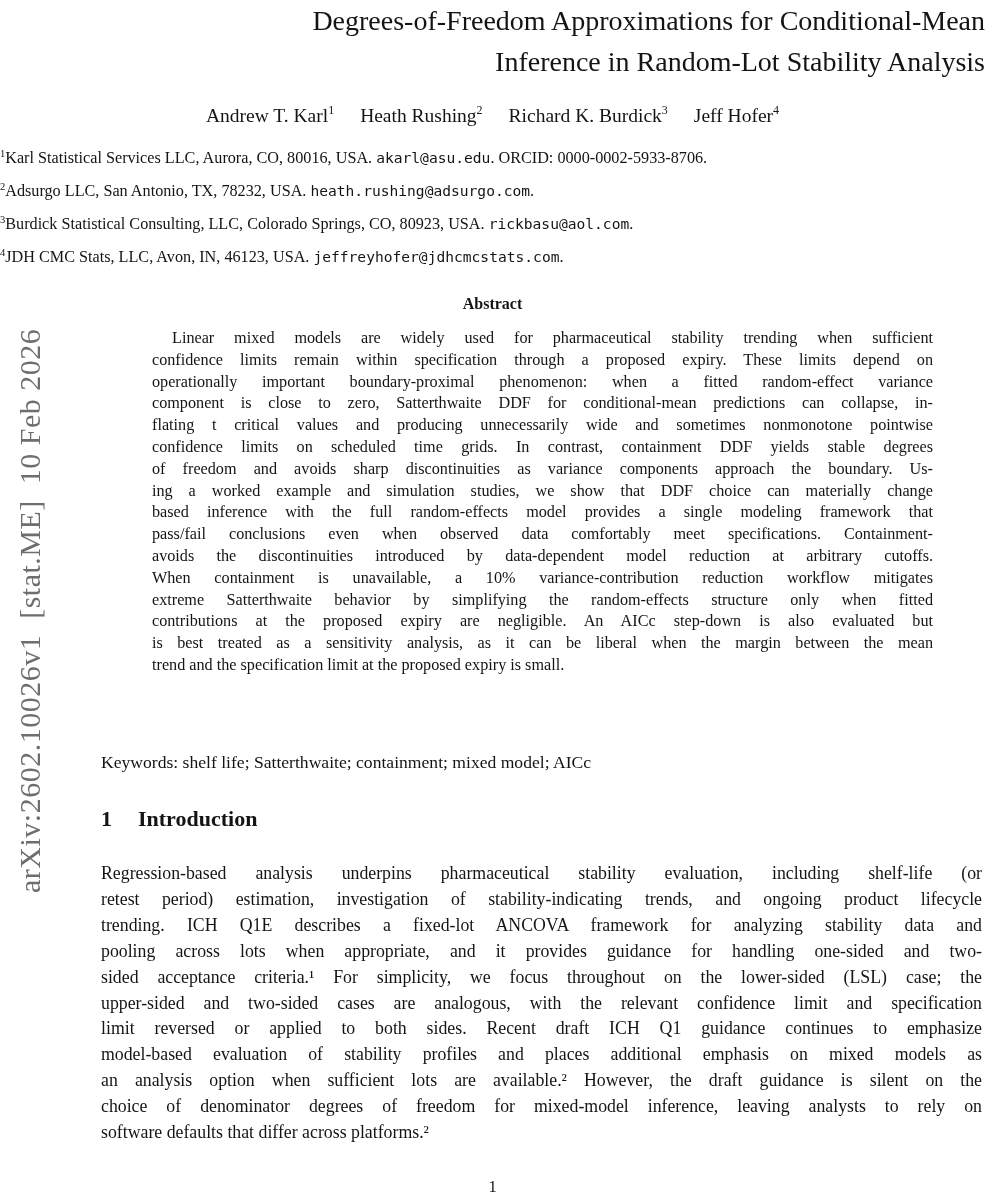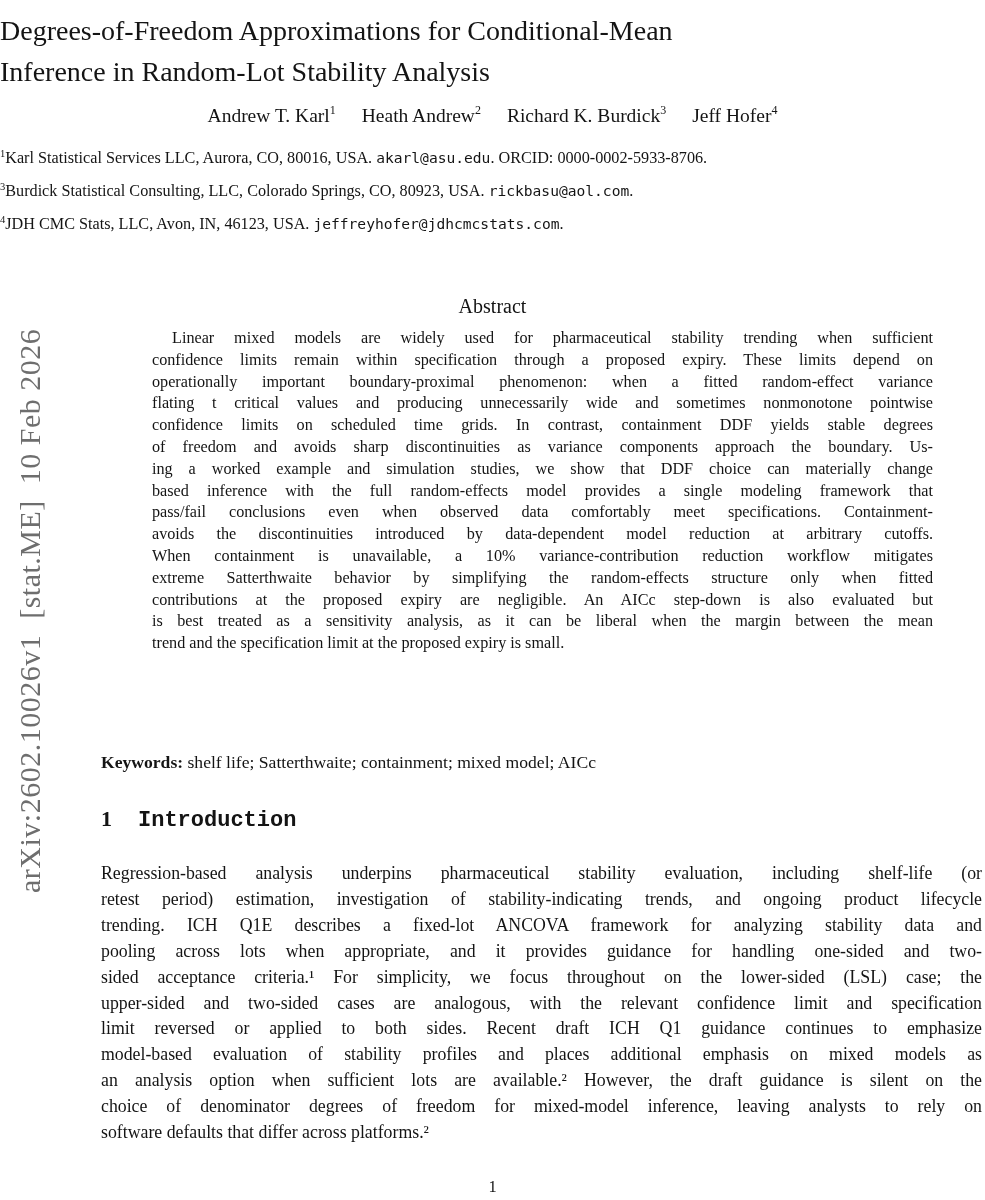--- a/index.html
+++ b/index.html
@@ -21,22 +21,22 @@
     transform-origin: 0 0;
     transform: rotate(-90deg);
     font-size: 30px;
     letter-spacing: 0.5px;
     color: #6e6e6e;
     white-space: pre;
   }
 
   .title-block {
     position: absolute;
-    top: 10px; left: 0; right: 0;
-    text-align: left;
+    top: 0; left: 0; right: 0;
+    text-align: right;
     font-size: 28px;
     line-height: 41px;
   }
 
   .authors-row {
     position: absolute;
     top: 103px; left: 0; right: 0;
     display: flex;
     justify-content: center;
     gap: 26px;
@@ -53,22 +53,22 @@
   .affils sup { font-size: 10.5px; }
   .mono {
     font-family: "DejaVu Sans Mono", "Liberation Mono", monospace;
     font-size: 14.6px;
   }
 
   .abstract-heading {
     position: absolute;
     top: 295px; left: 0; right: 0;
     text-align: center;
-    font-weight: normal;
-    font-size: 20px;
+    font-weight: bold;
+    font-size: 16px;
   }
 
   .abstract-body {
     position: absolute;
     top: 328px; left: 152px;
     width: 781px;
     font-size: 16.2px;
     line-height: 21.8px;
   }
   .abstract-body .jline:first-child { text-indent: 20px; }
@@ -78,29 +78,29 @@
     text-align-last: justify;
   }
   .jline.last { text-align-last: left; }
 
   .keywords {
     position: absolute;
     top: 752px; left: 101px;
     width: 881px;
     font-size: 17.6px;
   }
-  .kw-label { font-weight: bold; }
+  .kw-label { font-weight: normal; }
 
   .section-heading {
     position: absolute;
     top: 806px; left: 101px;
     font-size: 22px;
     font-weight: bold;
   }
-  .section-heading .sec-title { margin-left: 26px; font-family: Liberation Mono, monospace; }
+  .section-heading .sec-title { margin-left: 26px; }
 
   .intro-body {
     position: absolute;
     top: 861px; left: 101px;
     width: 881px;
     font-size: 17.8px;
     line-height: 25.9px;
   }
 
   .page-number {
@@ -117,37 +117,39 @@
 
   <div class="watermark">arXiv:2602.10026v1  [stat.ME]  10 Feb 2026</div>
 
   <div class="title-block">
     <div>Degrees-of-Freedom Approximations for Conditional-Mean</div>
     <div>Inference in Random-Lot Stability Analysis</div>
   </div>
 
   <div class="authors-row">
     <span class="author"><span>Andrew T. Karl</span><sup>1</sup></span>
-    <span class="author"><span>Heath Andrew</span><sup>2</sup></span>
+    <span class="author"><span>Heath Rushing</span><sup>2</sup></span>
     <span class="author"><span>Richard K. Burdick</span><sup>3</sup></span>
     <span class="author"><span>Jeff Hofer</span><sup>4</sup></span>
   </div>
 
   <div class="affils">
     <div class="affil-line"><sup>1</sup><span>Karl Statistical Services LLC, Aurora, CO, 80016, USA. </span><span class="mono">akarl@asu.edu</span><span>. ORCID: 0000-0002-5933-8706.</span></div>
+    <div class="affil-line"><sup>2</sup><span>Adsurgo LLC, San Antonio, TX, 78232, USA. </span><span class="mono">heath.rushing@adsurgo.com</span><span>.</span></div>
     <div class="affil-line"><sup>3</sup><span>Burdick Statistical Consulting, LLC, Colorado Springs, CO, 80923, USA. </span><span class="mono">rickbasu@aol.com</span><span>.</span></div>
     <div class="affil-line"><sup>4</sup><span>JDH CMC Stats, LLC, Avon, IN, 46123, USA. </span><span class="mono">jeffreyhofer@jdhcmcstats.com</span><span>.</span></div>
   </div>
 
   <div class="abstract-heading">Abstract</div>
 
   <div class="abstract-body">
       <div class="jline">Linear mixed models are widely used for pharmaceutical stability trending when sufficient</div>
       <div class="jline">confidence limits remain within specification through a proposed expiry. These limits depend on</div>
       <div class="jline">operationally important boundary-proximal phenomenon: when a fitted random-effect variance</div>
+      <div class="jline">component is close to zero, Satterthwaite DDF for conditional-mean predictions can collapse, in-</div>
       <div class="jline">flating t critical values and producing unnecessarily wide and sometimes nonmonotone pointwise</div>
       <div class="jline">confidence limits on scheduled time grids. In contrast, containment DDF yields stable degrees</div>
       <div class="jline">of freedom and avoids sharp discontinuities as variance components approach the boundary. Us-</div>
       <div class="jline">ing a worked example and simulation studies, we show that DDF choice can materially change</div>
       <div class="jline">based inference with the full random-effects model provides a single modeling framework that</div>
       <div class="jline">pass/fail conclusions even when observed data comfortably meet specifications. Containment-</div>
       <div class="jline">avoids the discontinuities introduced by data-dependent model reduction at arbitrary cutoffs.</div>
       <div class="jline">When containment is unavailable, a 10% variance-contribution reduction workflow mitigates</div>
       <div class="jline">extreme Satterthwaite behavior by simplifying the random-effects structure only when fitted</div>
       <div class="jline">contributions at the proposed expiry are negligible. An AICc step-down is also evaluated but</div>

